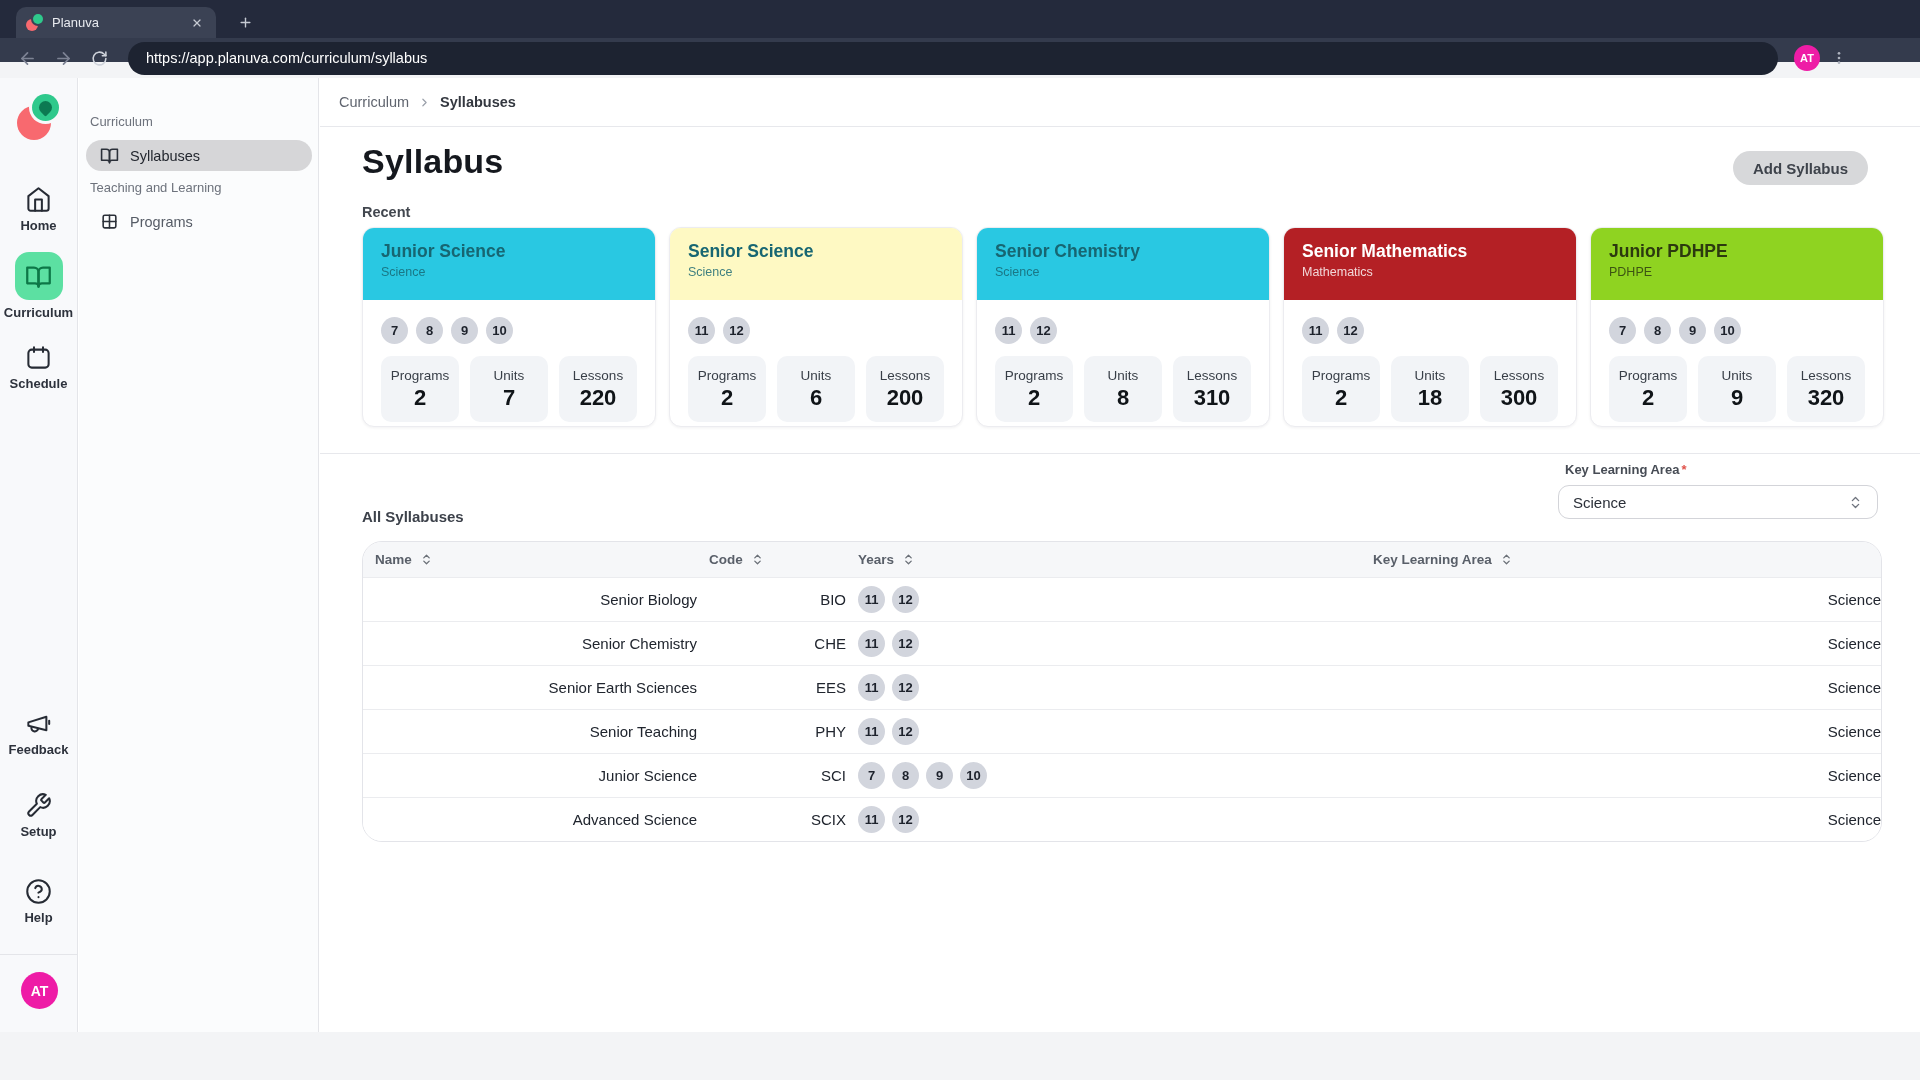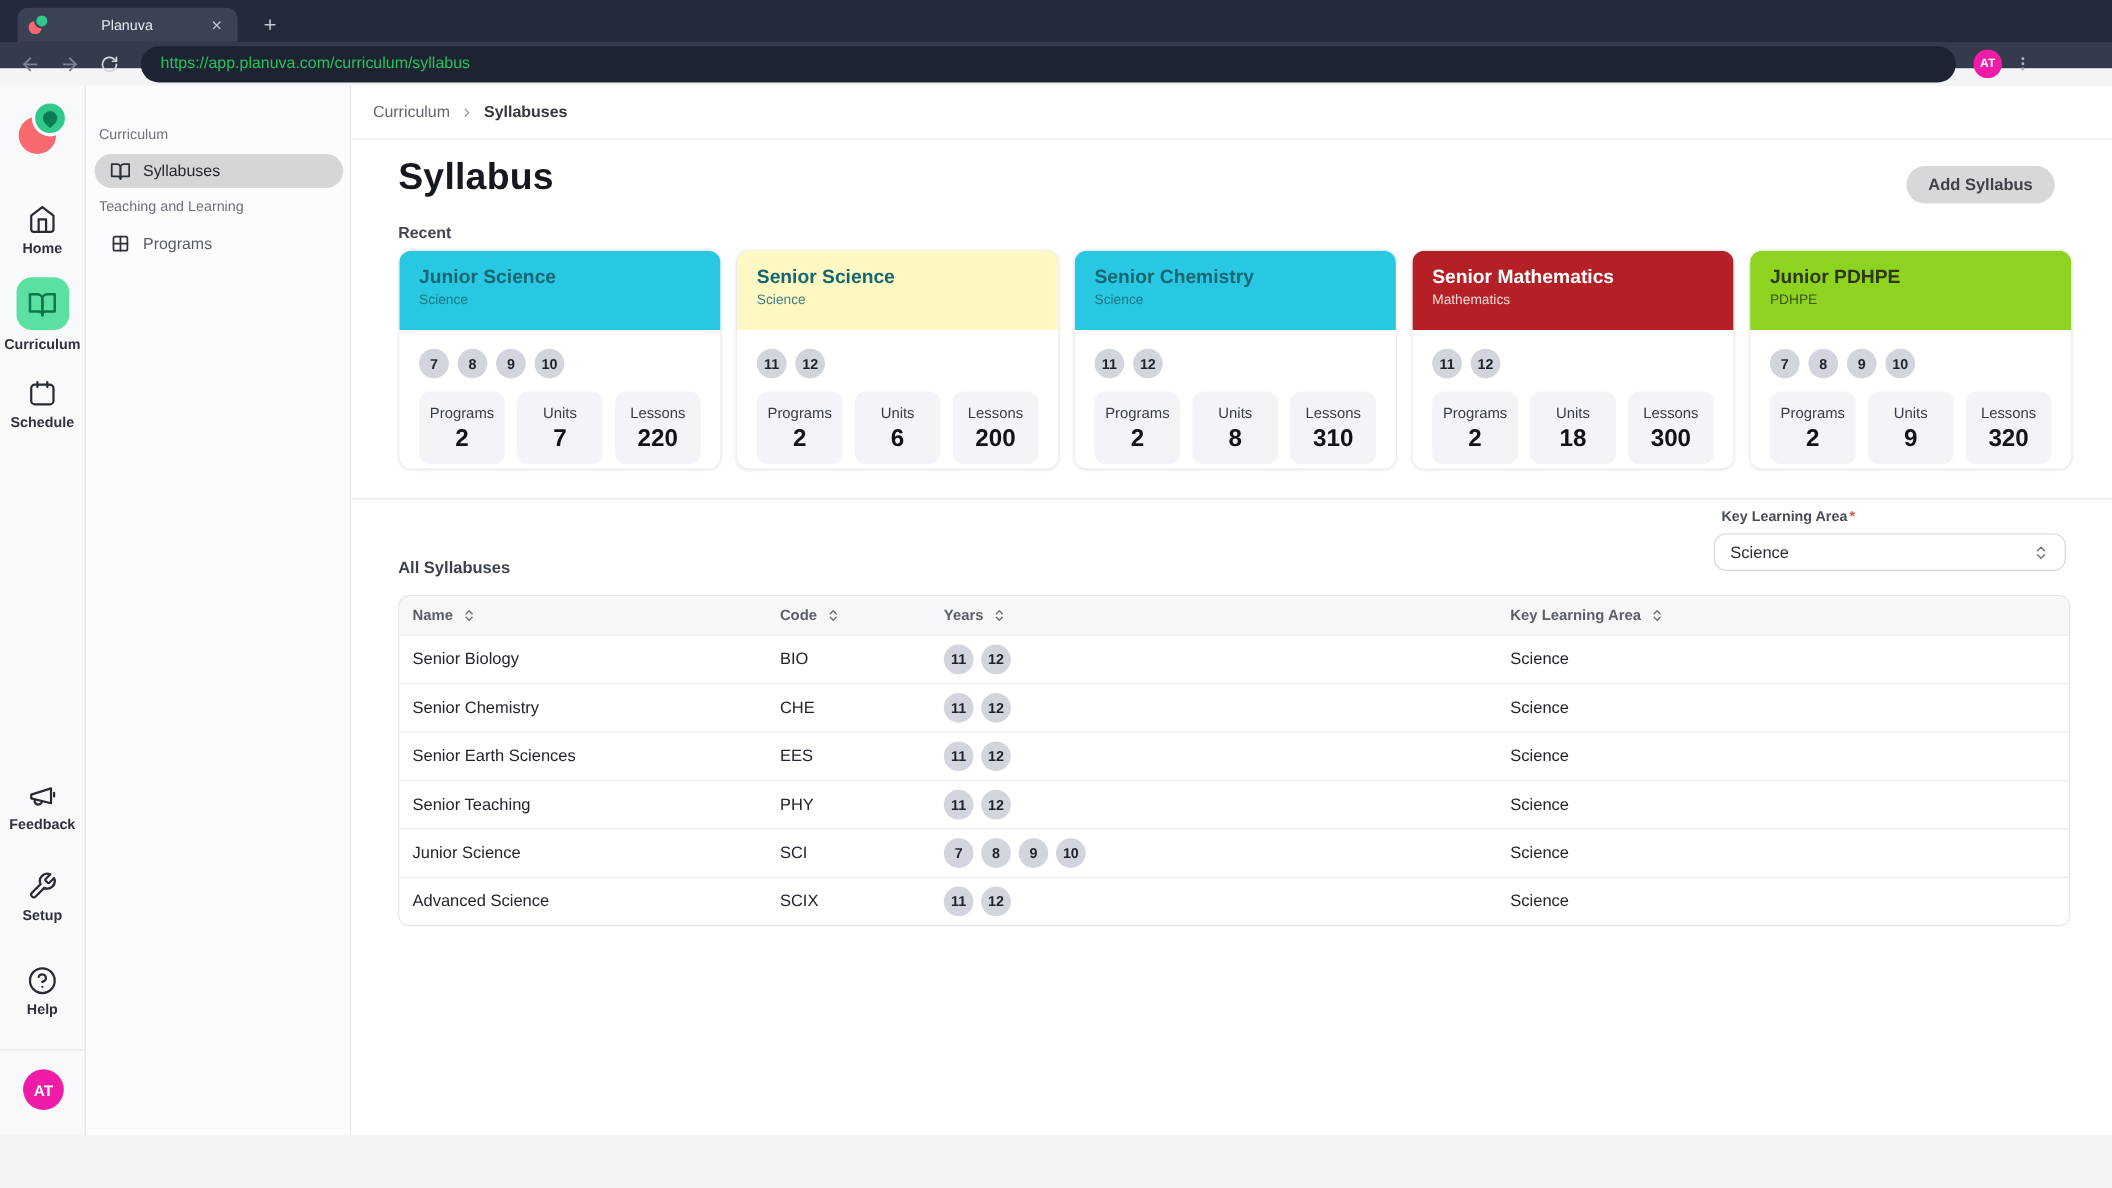--- a/index.html
+++ b/index.html
@@ -1,34 +1,34 @@
 <!DOCTYPE html>
 <html><head>
 <meta charset="utf-8">
 <style>
   * { margin:0; padding:0; box-sizing:border-box; }
   html,body { width:1920px; height:1080px; overflow:hidden;
     font-family:"Liberation Sans","DejaVu Sans",sans-serif; background:#f3f4f6; }
 
   
-  #chrome { position:absolute; inset:0 0 auto 0; height:62px; background:#343b4d;text-align:center; }
+  #chrome { position:absolute; inset:0 0 auto 0; height:62px; background:#343b4d; }
   #tabstrip { position:absolute; top:0; left:0; right:0; height:38px; background:#242a3c; }
   #tab { position:absolute; left:16px; top:7px; width:200px; height:31px; background:#3b4254;
     border-radius:10px 10px 0 0; display:flex; align-items:center; padding:0 10px; gap:9px; }
   #tab-title { color:#e8eaef; font-size:13px; flex:1; white-space:nowrap; overflow:hidden; }
   .favicon { position:relative; width:17px; height:17px; flex:0 0 auto; }
   .favicon .p { position:absolute; left:0; bottom:0; width:12px; height:12px; border-radius:50%; background:#f8696f; }
   .favicon .g { position:absolute; right:0; top:0; width:10px; height:10px; border-radius:50%; background:#2fc98c; box-shadow:0 0 0 2px #3b4254; }
   .tab-close { width:18px; height:18px; display:flex; align-items:center; justify-content:center; border-radius:50%; color:#c6cad3; }
   #newtab { position:absolute; left:232px; top:9px; width:26px; height:26px; display:flex; align-items:center; justify-content:center; color:#c6cad3; border-radius:50%; }
   #toolbar { position:absolute; top:38px; left:0; right:0; height:40px; display:flex; align-items:center; padding:0 12px; gap:6px; }
   .nav-btn { width:30px; height:30px; display:flex; align-items:center; justify-content:center; border-radius:50%; }
   .nav-dim { color:#7d8394; } .nav-lit { color:#cfd3db; }
   #urlbar { flex:1; height:33px; margin:0 10px 0 8px; background:#1d2331; border-radius:17px;
-    display:flex; align-items:center; padding:0 18px; color:#22c55e; font-size:14.5px; max-width:1650px; }
+    display:flex; align-items:center; padding:0 18px; color:#ffffff; font-size:14.5px; max-width:1650px; }
   #chrome-avatar { width:26px; height:26px; border-radius:50%; background:#ee1ca6; color:#fff;
     font-size:11px; font-weight:bold; display:flex; align-items:center; justify-content:center; }
   #menu-dots { width:26px; height:26px; display:flex; align-items:center; justify-content:center; color:#aeb3bf; }
 
   
   #app { position:absolute; top:78px; left:0; width:1920px; height:954px; background:#ffffff; }
 
   
   #rail { position:absolute; top:0; left:0; width:78px; height:954px; background:#f8f9fb; border-right:1px solid #e4e5e9; }
   .rail-item { position:absolute; left:0; right:0; display:flex; flex-direction:column; align-items:center; gap:5px; color:#2d323c; }
@@ -84,22 +84,22 @@
 
   #kla-label { position:absolute; left:1245px; top:384px; font-size:13px; font-weight:bold; color:#474c55; }
   #kla-required { color:#e0524a; margin-left:2px; }
   #kla-select { position:absolute; left:1238px; top:407px; width:320px; height:34px; background:#fff;
     border:1px solid #d3d4d9; border-radius:11px; display:flex; align-items:center; padding:0 14px; }
   #kla-value { flex:1; font-size:15px; color:#2a2f38; }
   .updown { width:15px; height:15px; color:#6f747e; }
 
   #all-title { position:absolute; left:42px; top:430px; font-size:15px; font-weight:bold; color:#3c414a; }
 
-  #table { position:absolute; left:42px; top:463px; width:1520px; border:1px solid #e3e4e9; border-radius:10px;
-    overflow:hidden; background:#fff; }
+  #table { position:absolute; left:42px; top:463px; width:1520px; border:1px solid #e3e4e9; border-radius:20px;
+    overflow:hidden; background:#fff;text-align:right; }
   .trow { display:grid; grid-template-columns:334px 149px 515px 1fr; align-items:center; }
   #thead { background:#f6f7f9; height:35px; }
   .th { display:flex; align-items:center; gap:8px; font-size:13.5px; font-weight:bold; color:#595f69; padding-left:12px; }
   .sort-ic { width:13px; height:13px; color:#6b7078; }
   .tbody-row { height:44px; border-top:1px solid #ebecef; background:#fff; }
   .td { font-size:15px; color:#20252e; padding-left:12px; }
   .td-years { display:flex; gap:7px; padding-left:12px; }
 
   #bottom-strip { position:absolute; left:0; top:1032px; width:1920px; height:48px; background:#f3f4f6; }
 

